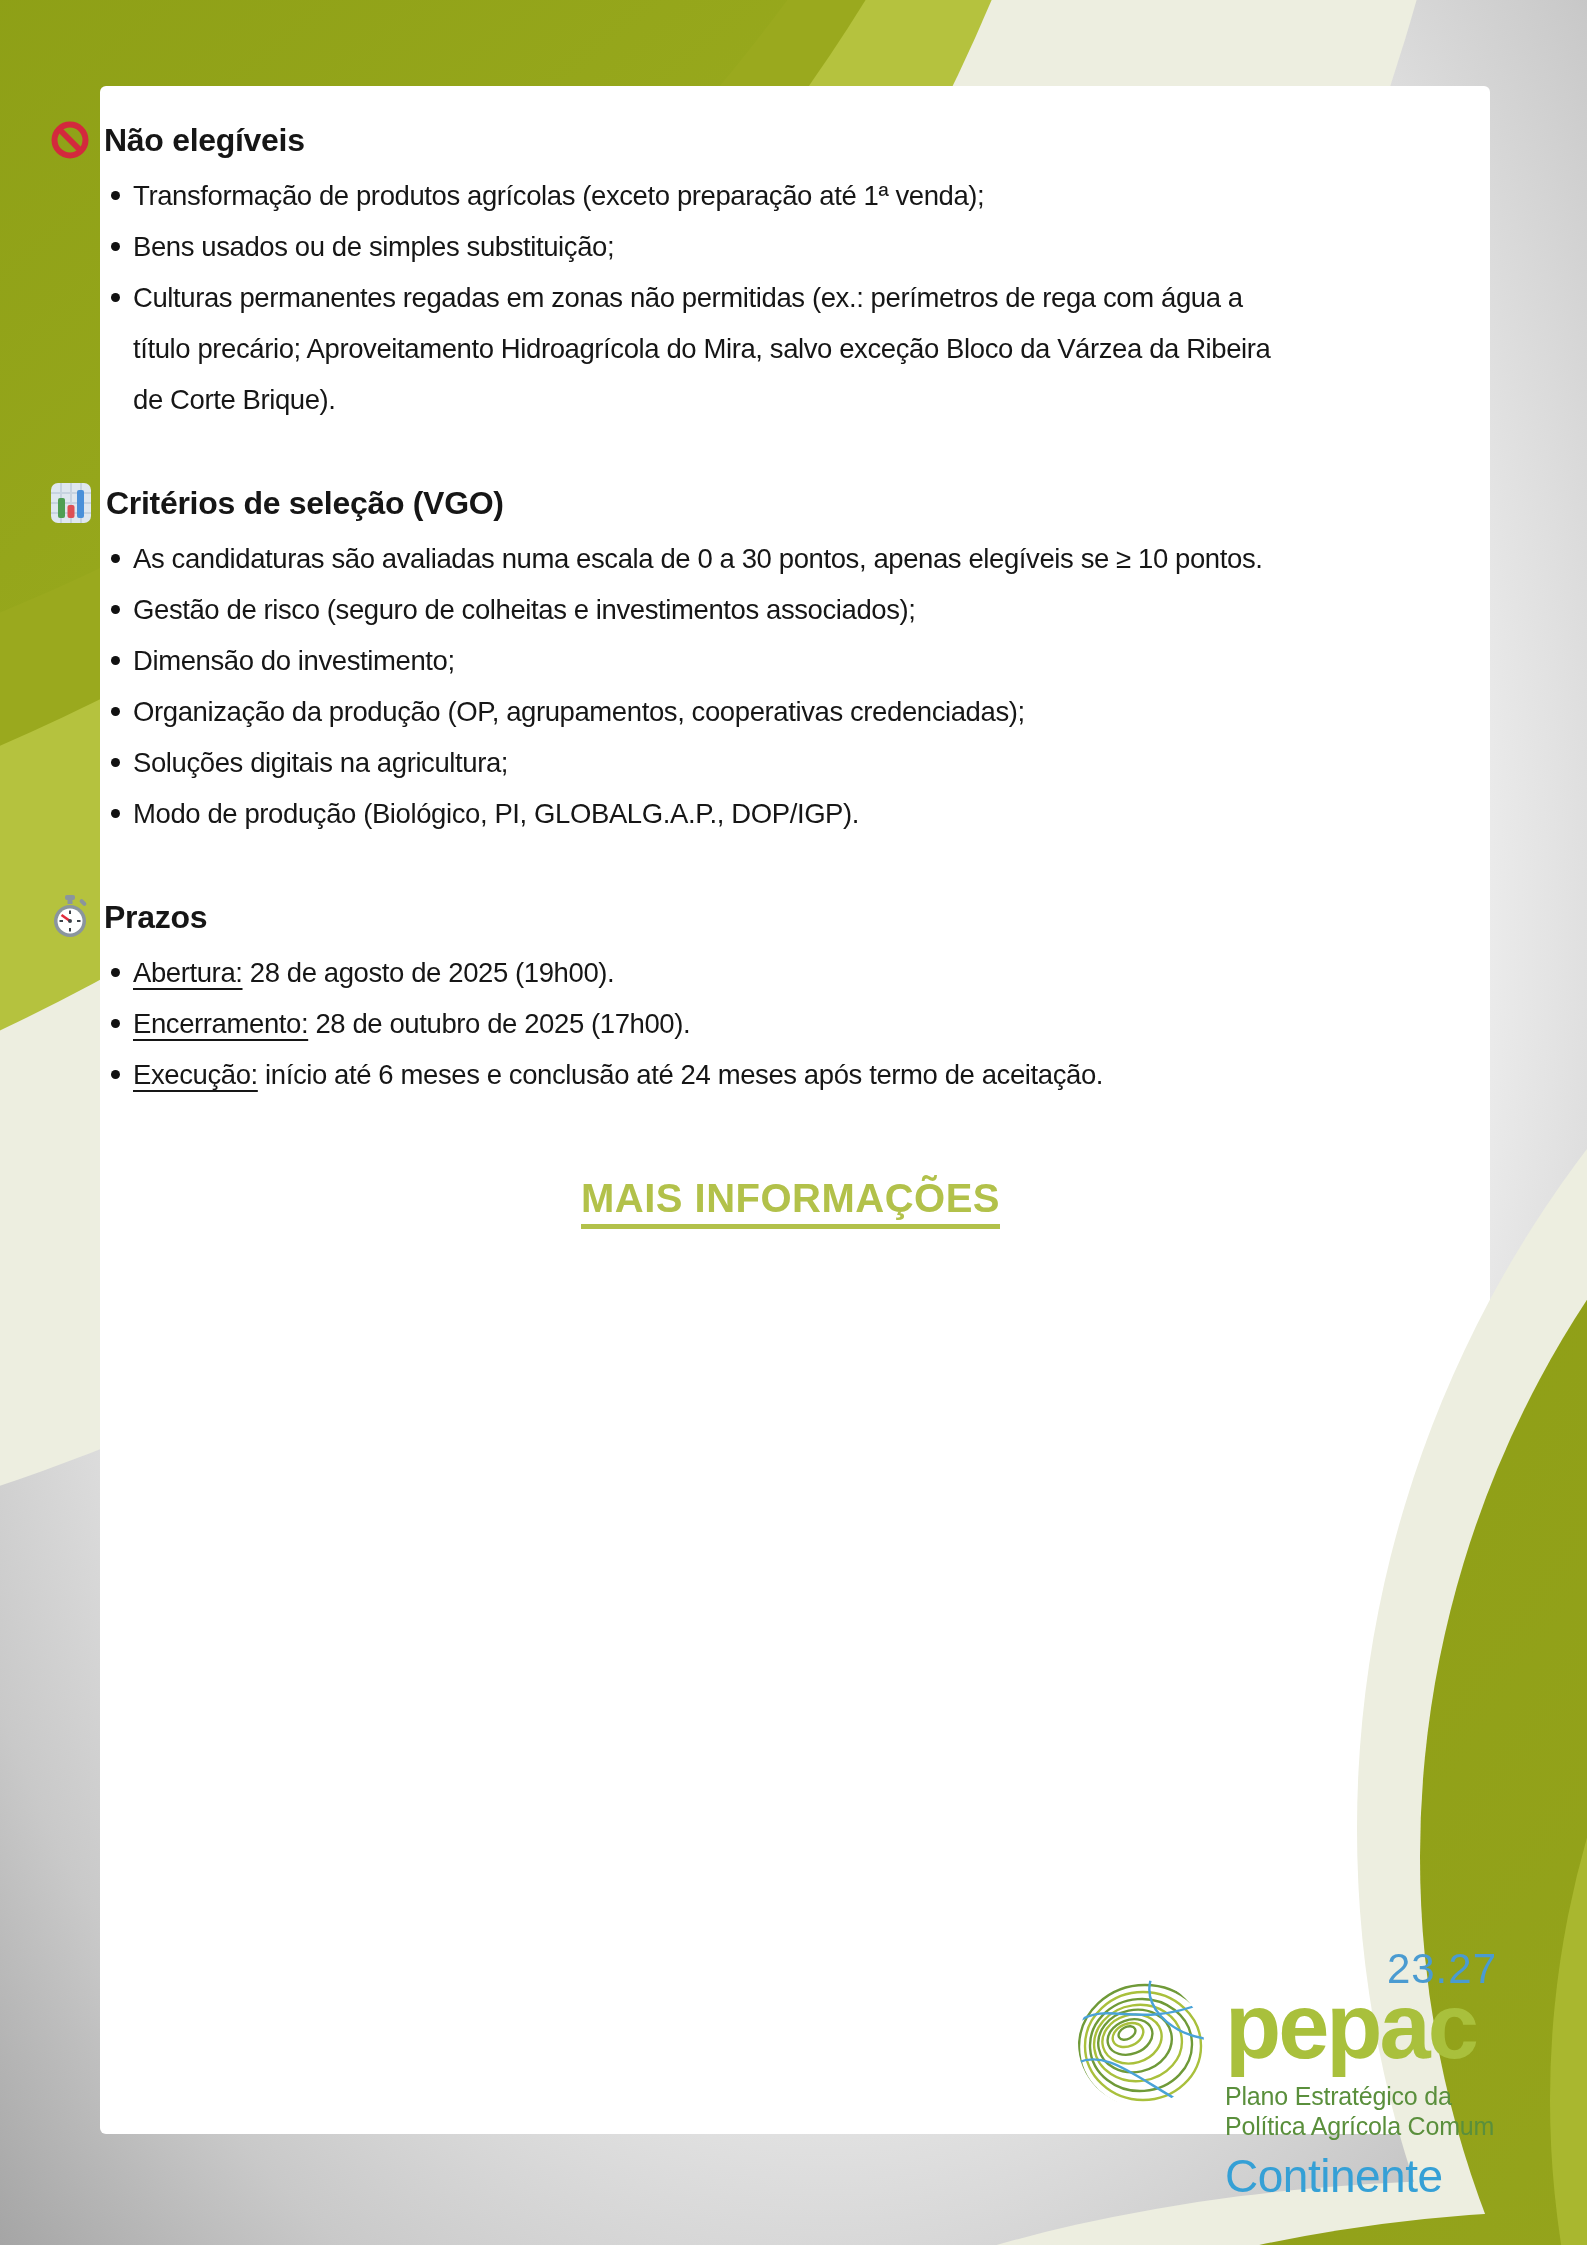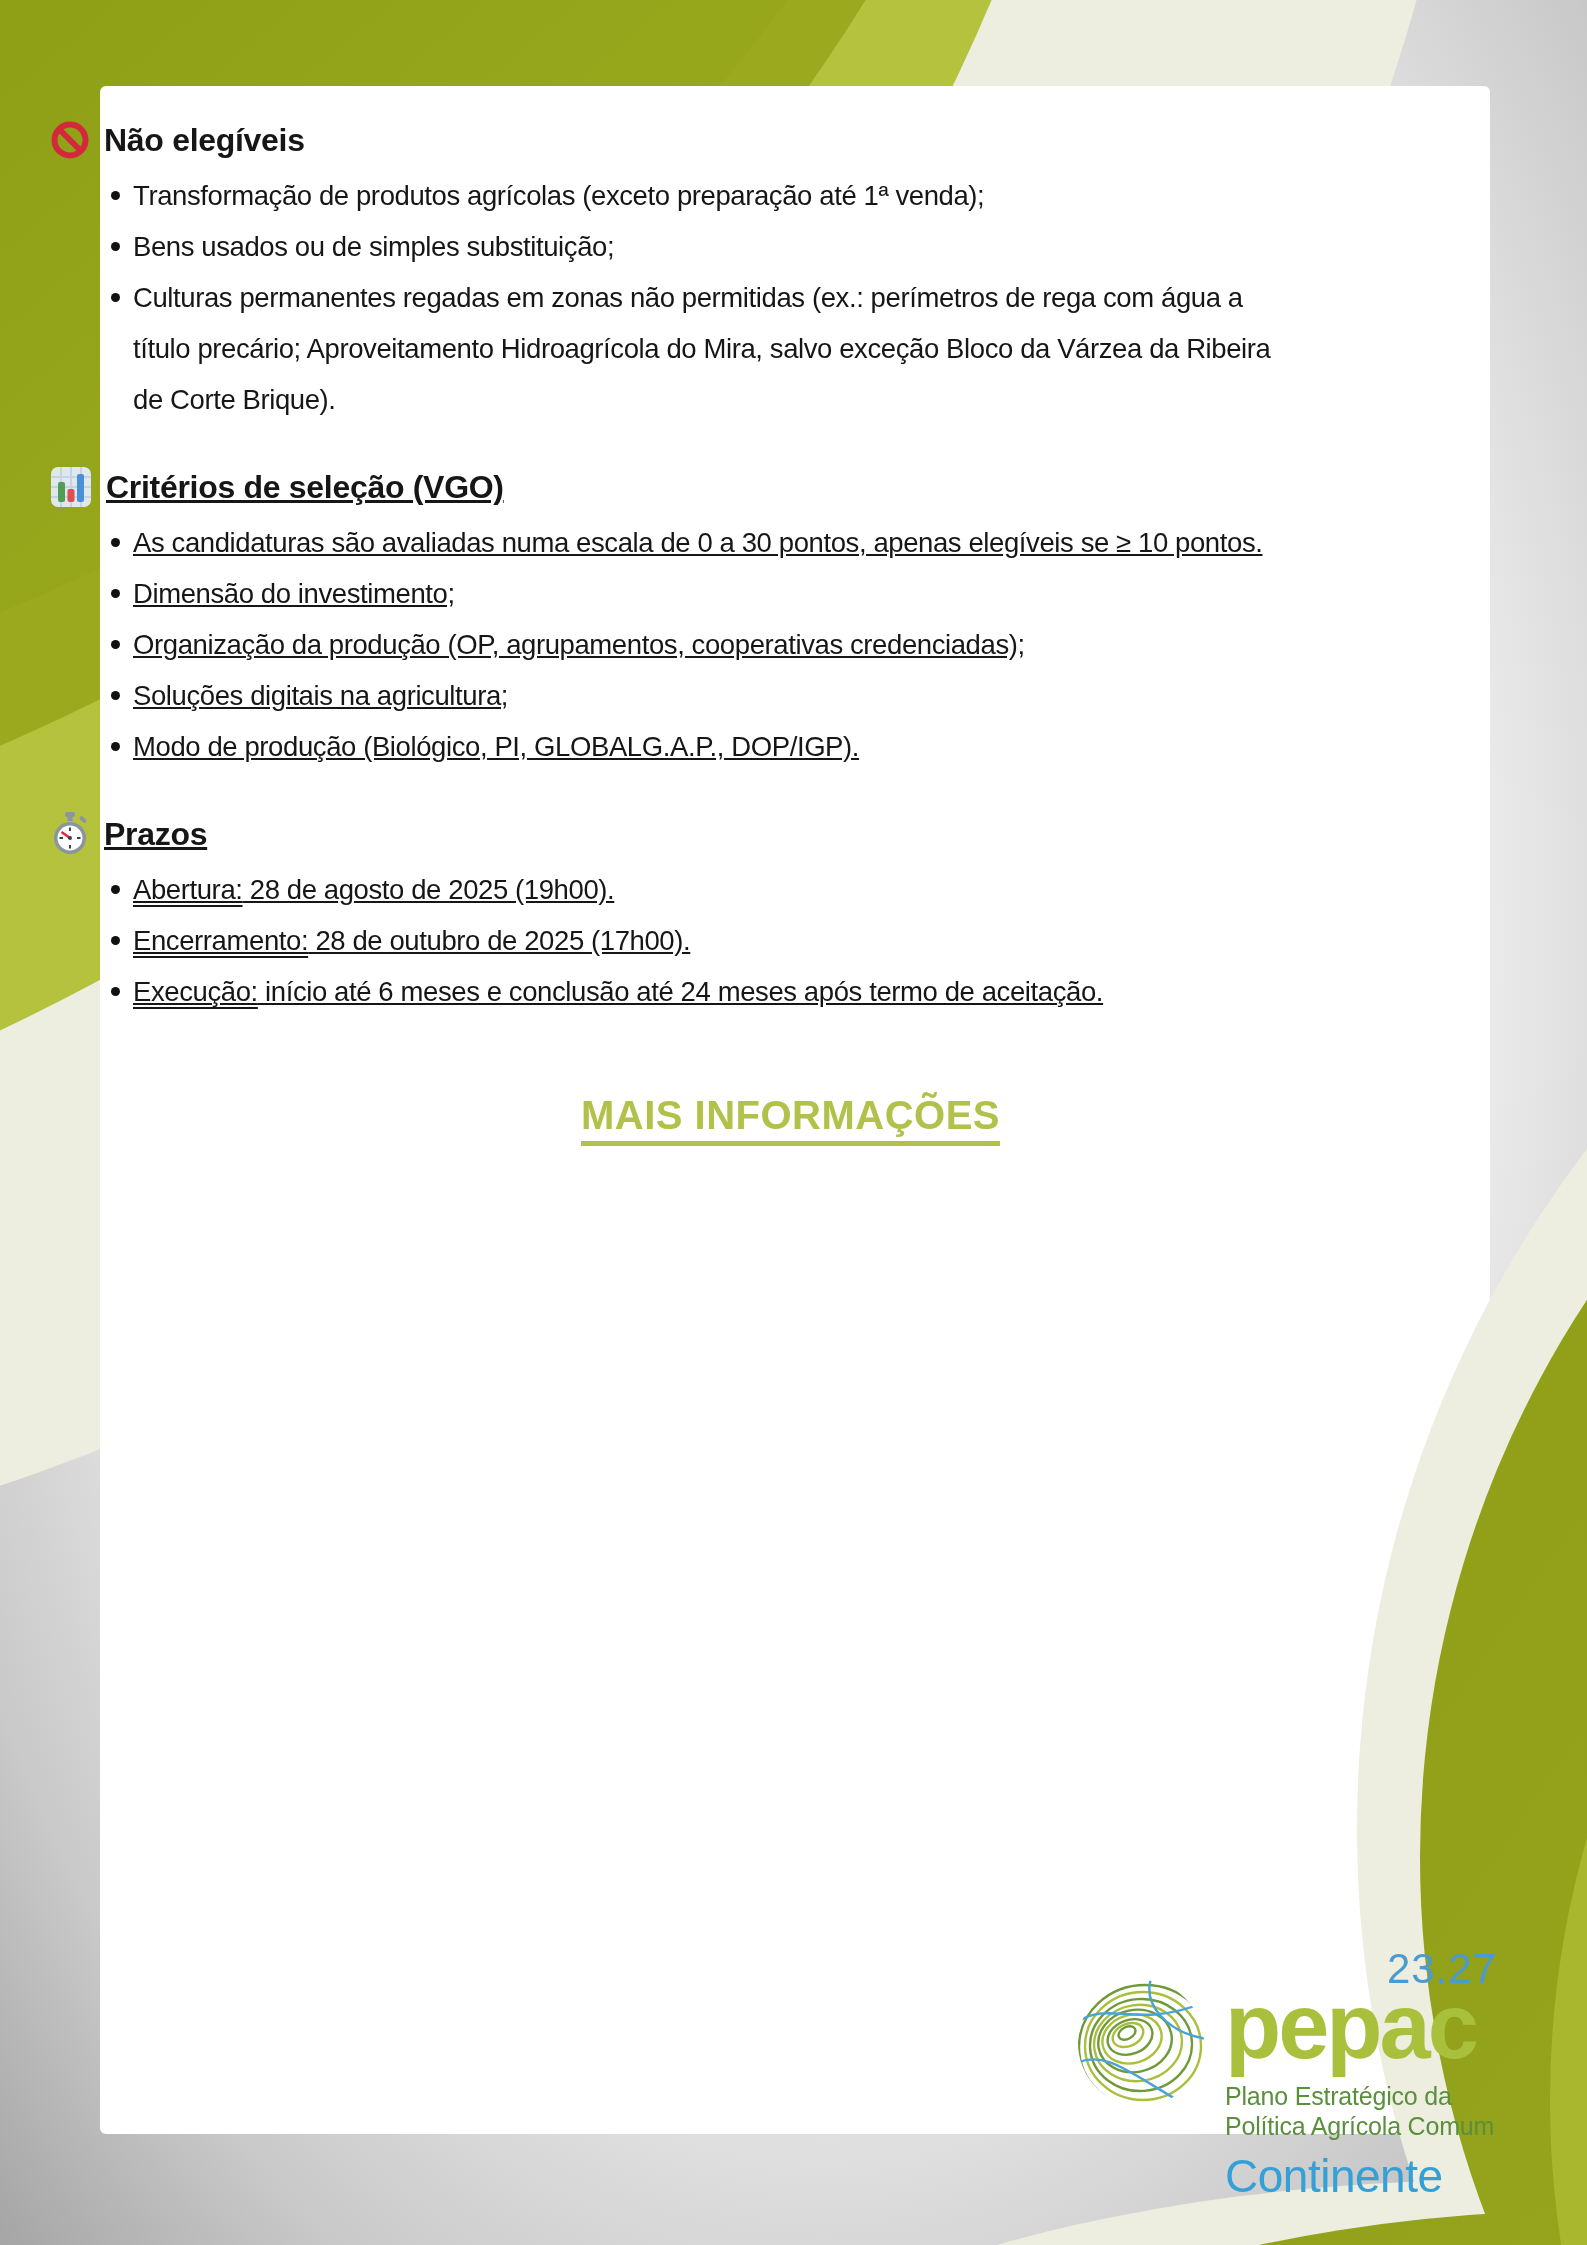--- a/index.html
+++ b/index.html
@@ -24,21 +24,21 @@
   .br-olive-circle{left:1420px; top:844px;  width:2026px; height:2026px;
       background:linear-gradient(125deg,#8d9d15 0%, #98a71f 50%, #a3b12c 100%); z-index:7;}
   .br-olive-band  {left:700px;  top:2210px; width:1800px; height:940px; border-radius:50%;
       background:linear-gradient(100deg,#8d9d15, #9dac24); z-index:7;}
   .br-highlight   {left:1550px; top:1150px; width:1900px; height:1900px; background:#a9b72f; z-index:8;}
 
   
   .content{position:absolute; left:0; top:0; width:100%; box-sizing:border-box;
            padding:118px 56px 0 50px; color:#161616; z-index:9;}
   .section{margin:0;}
-  .section + .section{margin-top:40px;text-decoration:underline;}
+  .section + .section{margin-top:56px;}
   .section-title{display:flex; align-items:center; gap:14px; font-size:32px; font-weight:bold;
                  line-height:44px; letter-spacing:-0.3px;}
   .section-title .ico{flex:0 0 auto; display:inline-flex;}
   ul.bullets{list-style:none; margin:8px 0 0 0; padding:0 0 0 83px; max-width:1165px;}
   ul.bullets li{position:relative; font-size:27.5px; line-height:51px; letter-spacing:-0.4px;}
   ul.bullets li::before{content:""; position:absolute; left:-22px; top:21px; width:9px; height:9px;
                         border-radius:50%; background:#111;}
   .lead{text-decoration:underline; text-underline-offset:6px; text-decoration-thickness:2px;}
   .more-link-wrap{margin-top:76px; text-align:center;}
   .more-link{display:inline-block; font-size:40px; font-weight:bold; letter-spacing:0.5px;
@@ -104,20 +104,21 @@
             </g>
             <rect x="8" y="16" width="7" height="20" rx="2" fill="#4f9e53"></rect>
             <rect x="17.5" y="23" width="7" height="13" rx="2" fill="#dd4f55"></rect>
             <rect x="27" y="8" width="7" height="28" rx="2" fill="#4a90d9"></rect>
           </svg>
         </span>
         <span>Critérios de seleção (VGO)</span>
       </div>
       <ul class="bullets">
         <li>As candidaturas são avaliadas numa escala de 0 a 30 pontos, apenas elegíveis se ≥ 10 pontos.</li>
+        <li>Gestão de risco (seguro de colheitas e investimentos associados);</li>
         <li>Dimensão do investimento;</li>
         <li>Organização da produção (OP, agrupamentos, cooperativas credenciadas);</li>
         <li>Soluções digitais na agricultura;</li>
         <li>Modo de produção (Biológico, PI, GLOBALG.A.P., DOP/IGP).</li>
       </ul>
     </div>
 
     <div class="section">
       <div class="section-title">
         <span class="ico">

